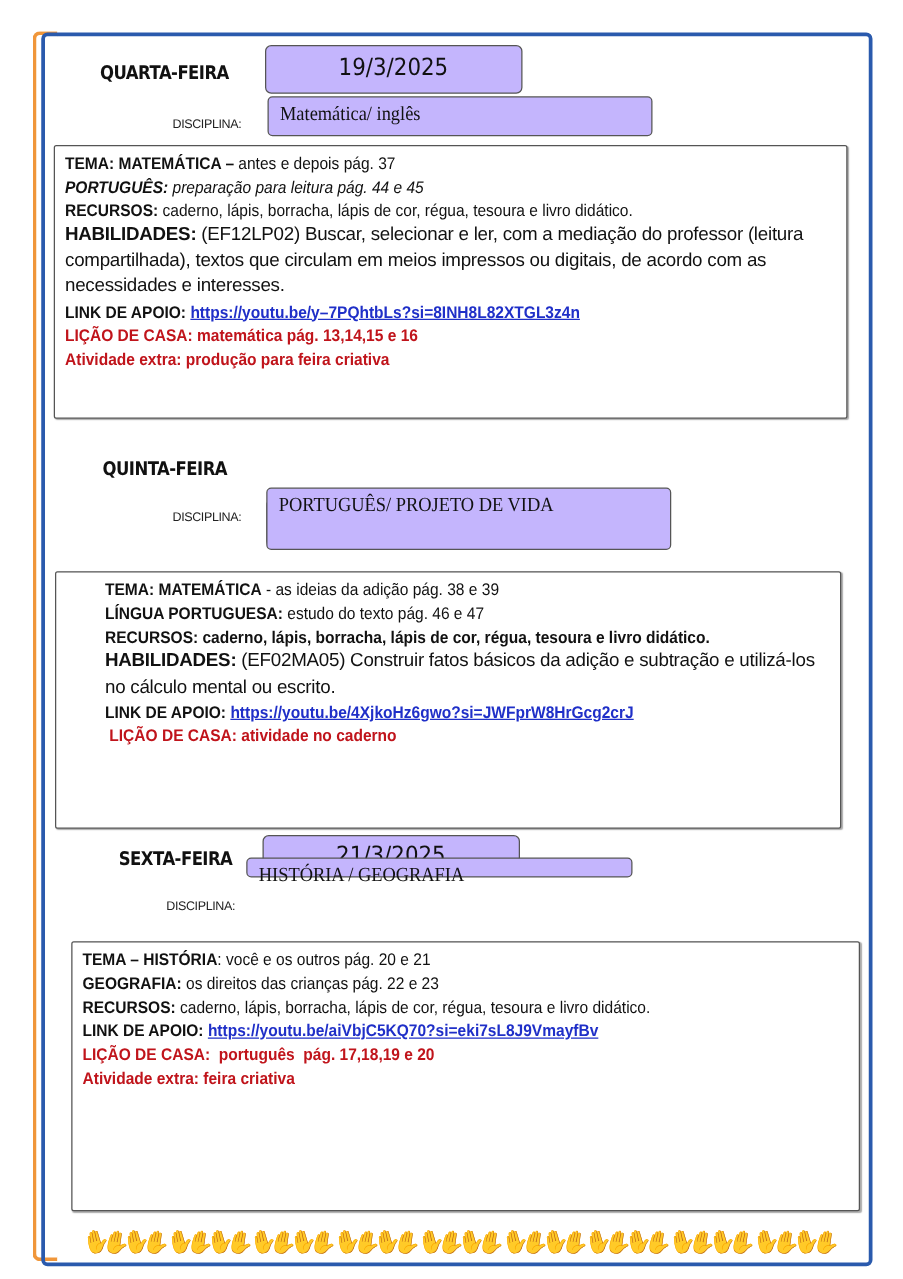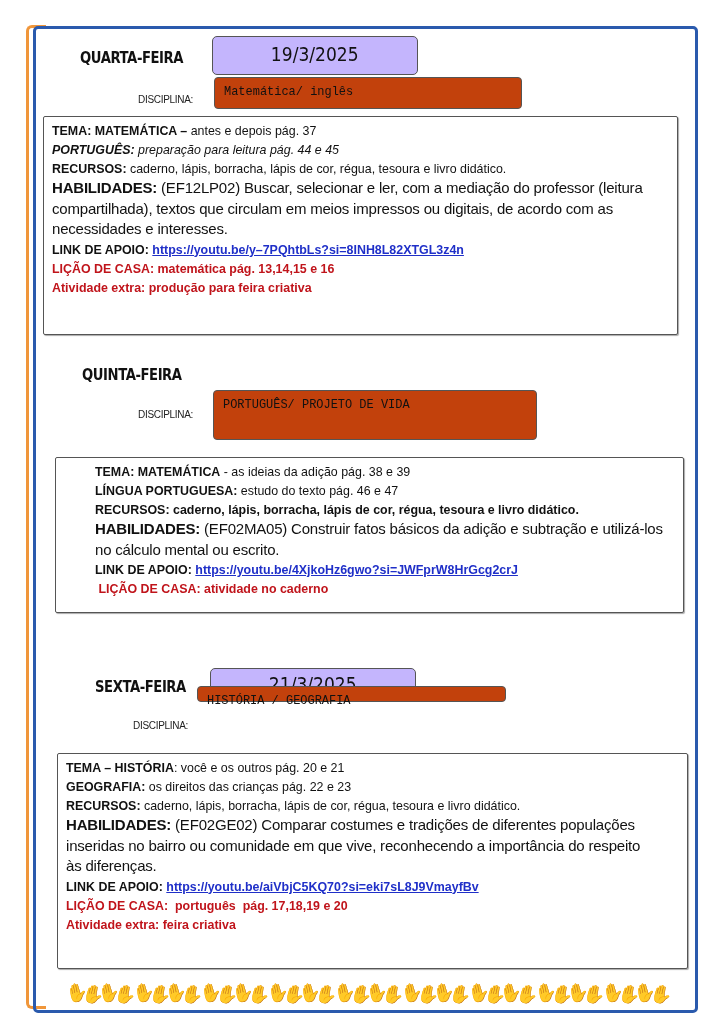--- a/index.html
+++ b/index.html
@@ -10,23 +10,23 @@
          border-radius:6px 0 0 6px; box-sizing:border-box; }
   .frame-blue { position:absolute; left:33px; top:26px; width:665px; height:987px;
          border:3px solid #2a5aad; border-radius:5px; box-sizing:border-box; background:transparent; }
   .day-label { position:absolute; font-weight:bold; font-size:15px; font-family:"DejaVu Sans", sans-serif;
          letter-spacing:-0.5px; transform:scaleX(0.88); transform-origin:left center; }
   .date-box { position:absolute; border:1px solid #555; border-radius:5px; background:#c4b5fd;
          font-size:19px; text-align:center; box-sizing:border-box; line-height:34px;
          font-family:"DejaVu Sans", sans-serif; }
   .date-box span { display:inline-block; transform:scaleX(0.9); }
   .disc-label { position:absolute; font-size:10px; color:#222; letter-spacing:-0.3px; }
-  .disc-box { position:absolute; border:1px solid #555; border-radius:4px; background:#c2410c;
-         font-size:13px; box-sizing:border-box; padding-left:9px; line-height:28px;
-         font-family:Liberation Mono, monospace; }
+  .disc-box { position:absolute; border:1px solid #555; border-radius:4px; background:#c4b5fd;
+         font-size:16px; box-sizing:border-box; padding-left:9px; line-height:28px;
+         font-family:Liberation Serif, serif; }
   .disc-box span { display:inline-block; transform:scaleX(0.92); transform-origin:left center; white-space:nowrap; }
   .content-box { position:absolute; border:1px solid #555; border-radius:2px; background:#fff;
          box-sizing:border-box; padding:4px 8px; box-shadow:1px 1px 1px #aaa; }
   .line { font-size:13.5px; line-height:19px; white-space:nowrap; }
   .line.cal { transform:scaleX(0.92); transform-origin:left center; }
   .line.ar { font-size:15px; line-height:20.5px; white-space:normal; letter-spacing:-0.2px; }
   .b { font-weight:bold; }
   .i { font-style:italic; }
   .red { color:#c0141b; font-weight:bold; }
   a.link { color:#1f2fc8; text-decoration:underline; font-weight:bold; }
@@ -54,40 +54,39 @@
     <div class="line cal red">LIÇÃO DE CASA: matemática pág. 13,14,15 e 16</div>
     <div class="line cal red">Atividade extra: produção para feira criativa</div>
   </div>
 </div>
 
 <div>
   <div class="day-label" style="left:82px;top:366px;">QUINTA-FEIRA</div>
   <div class="date-box" style="left:213px;top:351px;width:238px;height:39px;margin-top:48px;"><span>20/3/2025</span></div>
   <div class="disc-label" style="left:138px;top:409px;">DISCIPLINA:</div>
   <div class="disc-box" style="left:213px;top:390px;width:324px;height:50px;"><span>PORTUGUÊS/ PROJETO DE VIDA</span></div>
-  <div class="content-box" style="left:55px;top:457px;width:629px;height:156px;padding-left:39px;">
+  <div class="content-box" style="left:44px;top:457px;width:629px;height:206px;padding-left:39px;">
     <div class="line cal"><span class="b">TEMA: MATEMÁTICA</span><span> -  as ideias da adição pág. 38 e 39</span></div>
     <div class="line cal"><span class="b">LÍNGUA PORTUGUESA:</span><span> estudo do texto pág.  46 e 47</span></div>
     <div class="line cal b"><span>RECURSOS:</span><span> caderno, lápis, borracha, lápis de cor, régua, tesoura e livro didático.</span></div>
     <div class="line ar" style="width:580px;"><span class="b">HABILIDADES:</span><span> (EF02MA05) Construir fatos básicos da adição e subtração e utilizá-los no cálculo mental ou escrito.</span></div>
     <div class="line cal"><span class="b">LINK DE APOIO:</span> <a class="link" href="#">https://youtu.be/4XjkoHz6gwo?si=JWFprW8HrGcg2crJ</a></div>
     <div class="line cal red" style="white-space:pre;"> LIÇÃO DE CASA: atividade no caderno</div>
   </div>
 </div>
 
 <div>
   <div class="day-label" style="left:95px;top:678px;">SEXTA-FEIRA</div>
   <div class="date-box" style="left:210px;top:668px;width:206px;height:32px;line-height:30px;"><span>21/3/2025</span></div>
   <div class="disc-label" style="left:133px;top:720px;">DISCIPLINA:</div>
   <div class="disc-box" style="left:197px;top:686px;width:309px;height:16px;"><span>HISTÓRIA / GEOGRAFIA</span></div>
   <div class="content-box" style="left:57px;top:753px;width:631px;height:216px;">
     <div class="line cal"><span class="b">TEMA – HISTÓRIA</span><span>:  você e os outros pág. 20 e 21</span></div>
     <div class="line cal"><span class="b">GEOGRAFIA:</span><span> os direitos das crianças pág. 22 e 23</span></div>
     <div class="line cal"><span class="b">RECURSOS:</span><span> caderno, lápis, borracha, lápis de cor, régua, tesoura e livro didático.</span></div>
-    <div class="line ar" style="width:590px;"><span class="b">HABILIDADES:</span><span>  (EF02GE02) Comparar costumes e tradições de diferentes populações inseridas no bairro ou comunidade em que vive, reconhecendo a importância do respeito às diferenças.</span></div>
     <div class="line cal"><span class="b">LINK DE APOIO:</span> <a class="link" href="#">https://youtu.be/aiVbjC5KQ70?si=eki7sL8J9VmayfBv</a></div>
     <div class="line cal red" style="white-space:pre;">LIÇÃO DE CASA:  português  pág. 17,18,19 e 20</div>
     <div class="line cal red">Atividade extra: feira criativa</div>
   </div>
 </div>
 
 <div class="hands" id="hands">
     <div class="hand-group">
       <span class="hand" style="color: rgb(43, 198, 230); transform: rotate(-12deg);">✋</span>
       <span class="hand" style="color: rgb(224, 20, 27); transform: rotate(12deg);">✋</span>

